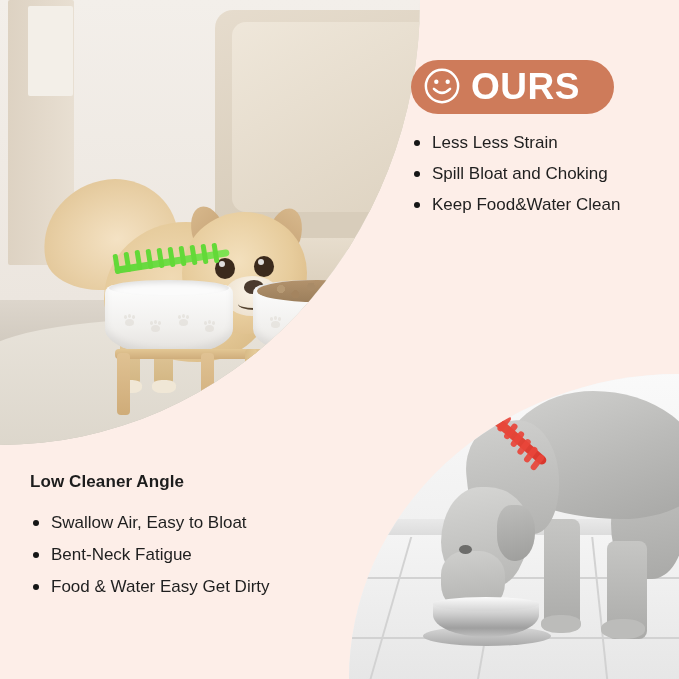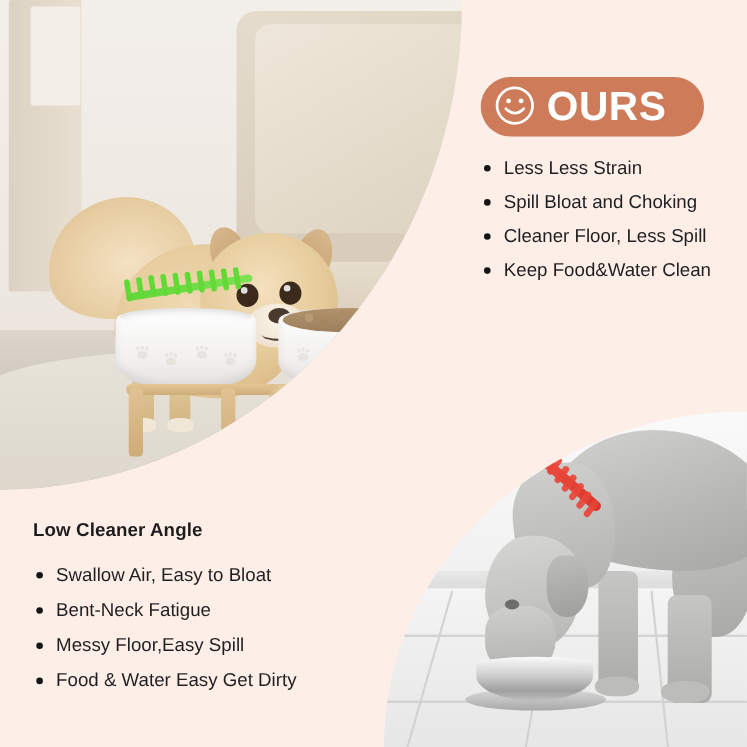--- a/index.html
+++ b/index.html
@@ -157,21 +157,21 @@
   .steel-bowl { position:absolute; left:84px; top:232px; width:106px; height:36px;
     background:linear-gradient(180deg,#f3f3f3 0%,#cfcfcf 35%,#9f9f9f 75%,#bfbfbf 100%);
     border-radius:6px 6px 50% 50%/4px 4px 62% 62%; }
   .steel-rim { position:absolute; left:74px; top:257px; width:128px; height:20px;
     background:linear-gradient(180deg,#dadada,#a9a9a9); border-radius:50%; }
   .steel-lip { position:absolute; left:84px; top:228px; width:106px; height:14px;
     background:linear-gradient(180deg,#fbfbfb,#d4d4d4); border-radius:50%; }
 
   
   .panel { position:absolute; }
-  .panel-ours { left:437px; top:60px; width:238px;margin-top:10px; }
+  .panel-ours { left:411px; top:60px; width:238px; }
   .panel-others { left:30px; top:458px; width:330px; }
 
   .badge {
     display:inline-flex; align-items:center; gap:10px;
     border-radius:40px; padding:6px 22px 8px 12px;
     height:54px; box-sizing:border-box;
   }
   .badge-ours { background:#ce7b5a; width:203px; }
   .badge-others { background:#aaaaaa; width:261px; }
   .badge-label {
@@ -354,28 +354,26 @@
         <circle cx="20" cy="20" r="17" fill="none" stroke="#ffffff" stroke-width="2.6"></circle>
         <circle cx="14" cy="15.5" r="2.3" fill="#ffffff"></circle>
         <circle cx="26" cy="15.5" r="2.3" fill="#ffffff"></circle>
         <path d="M11.5 23 Q20 31.5 28.5 23" fill="none" stroke="#ffffff" stroke-width="2.6" stroke-linecap="round"></path>
       </svg>
       <span class="badge-label">OURS</span>
     </div>
     <ul class="bullets">
       <li>Less Less Strain</li>
       <li>Spill Bloat and Choking</li>
-      <li>Cleaner Floor, Less Spill</li>
       <li>Keep Food&amp;Water Clean</li>
     </ul>
   </div>
 
   <div class="panel panel-others">
     <div class="subtitle">Low Cleaner Angle</div>
     <ul class="bullets">
       <li>Swallow Air, Easy to Bloat</li>
       <li>Bent-Neck Fatigue</li>
-      <li>Messy Floor,Easy Spill</li>
       <li>Food &amp; Water Easy Get Dirty</li>
     </ul>
   </div>
 
 </div>
 
 </body></html>

